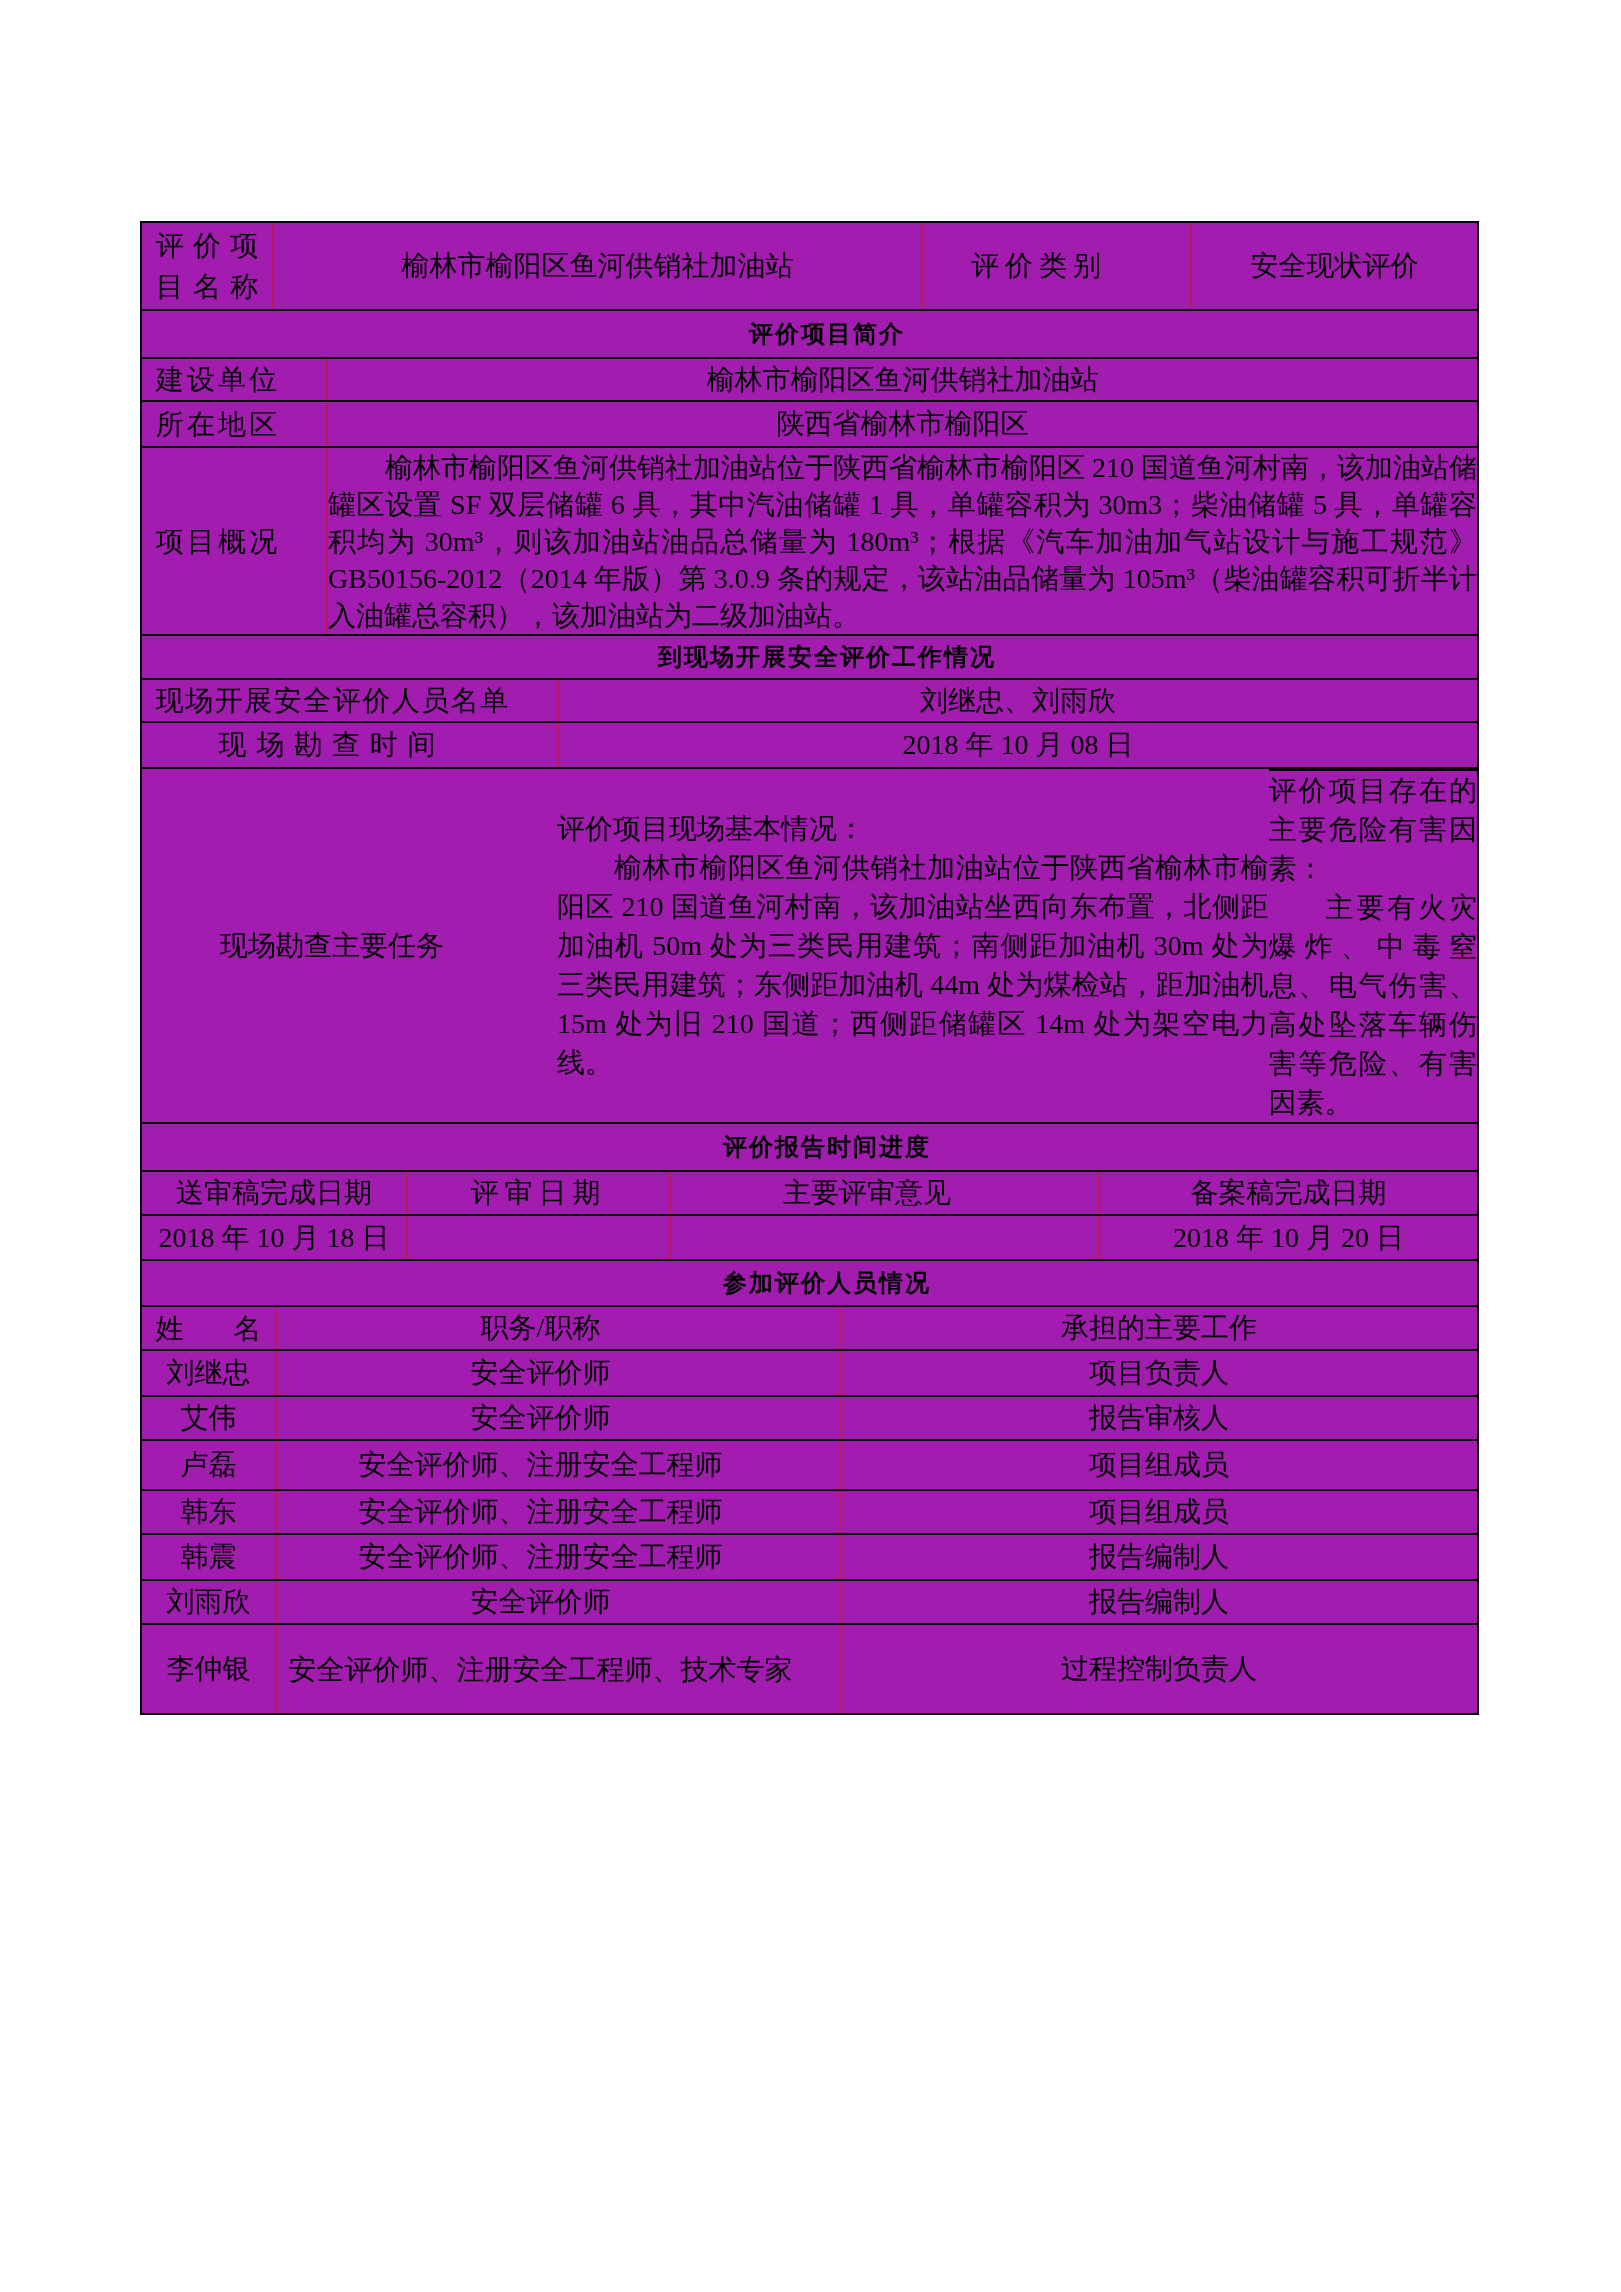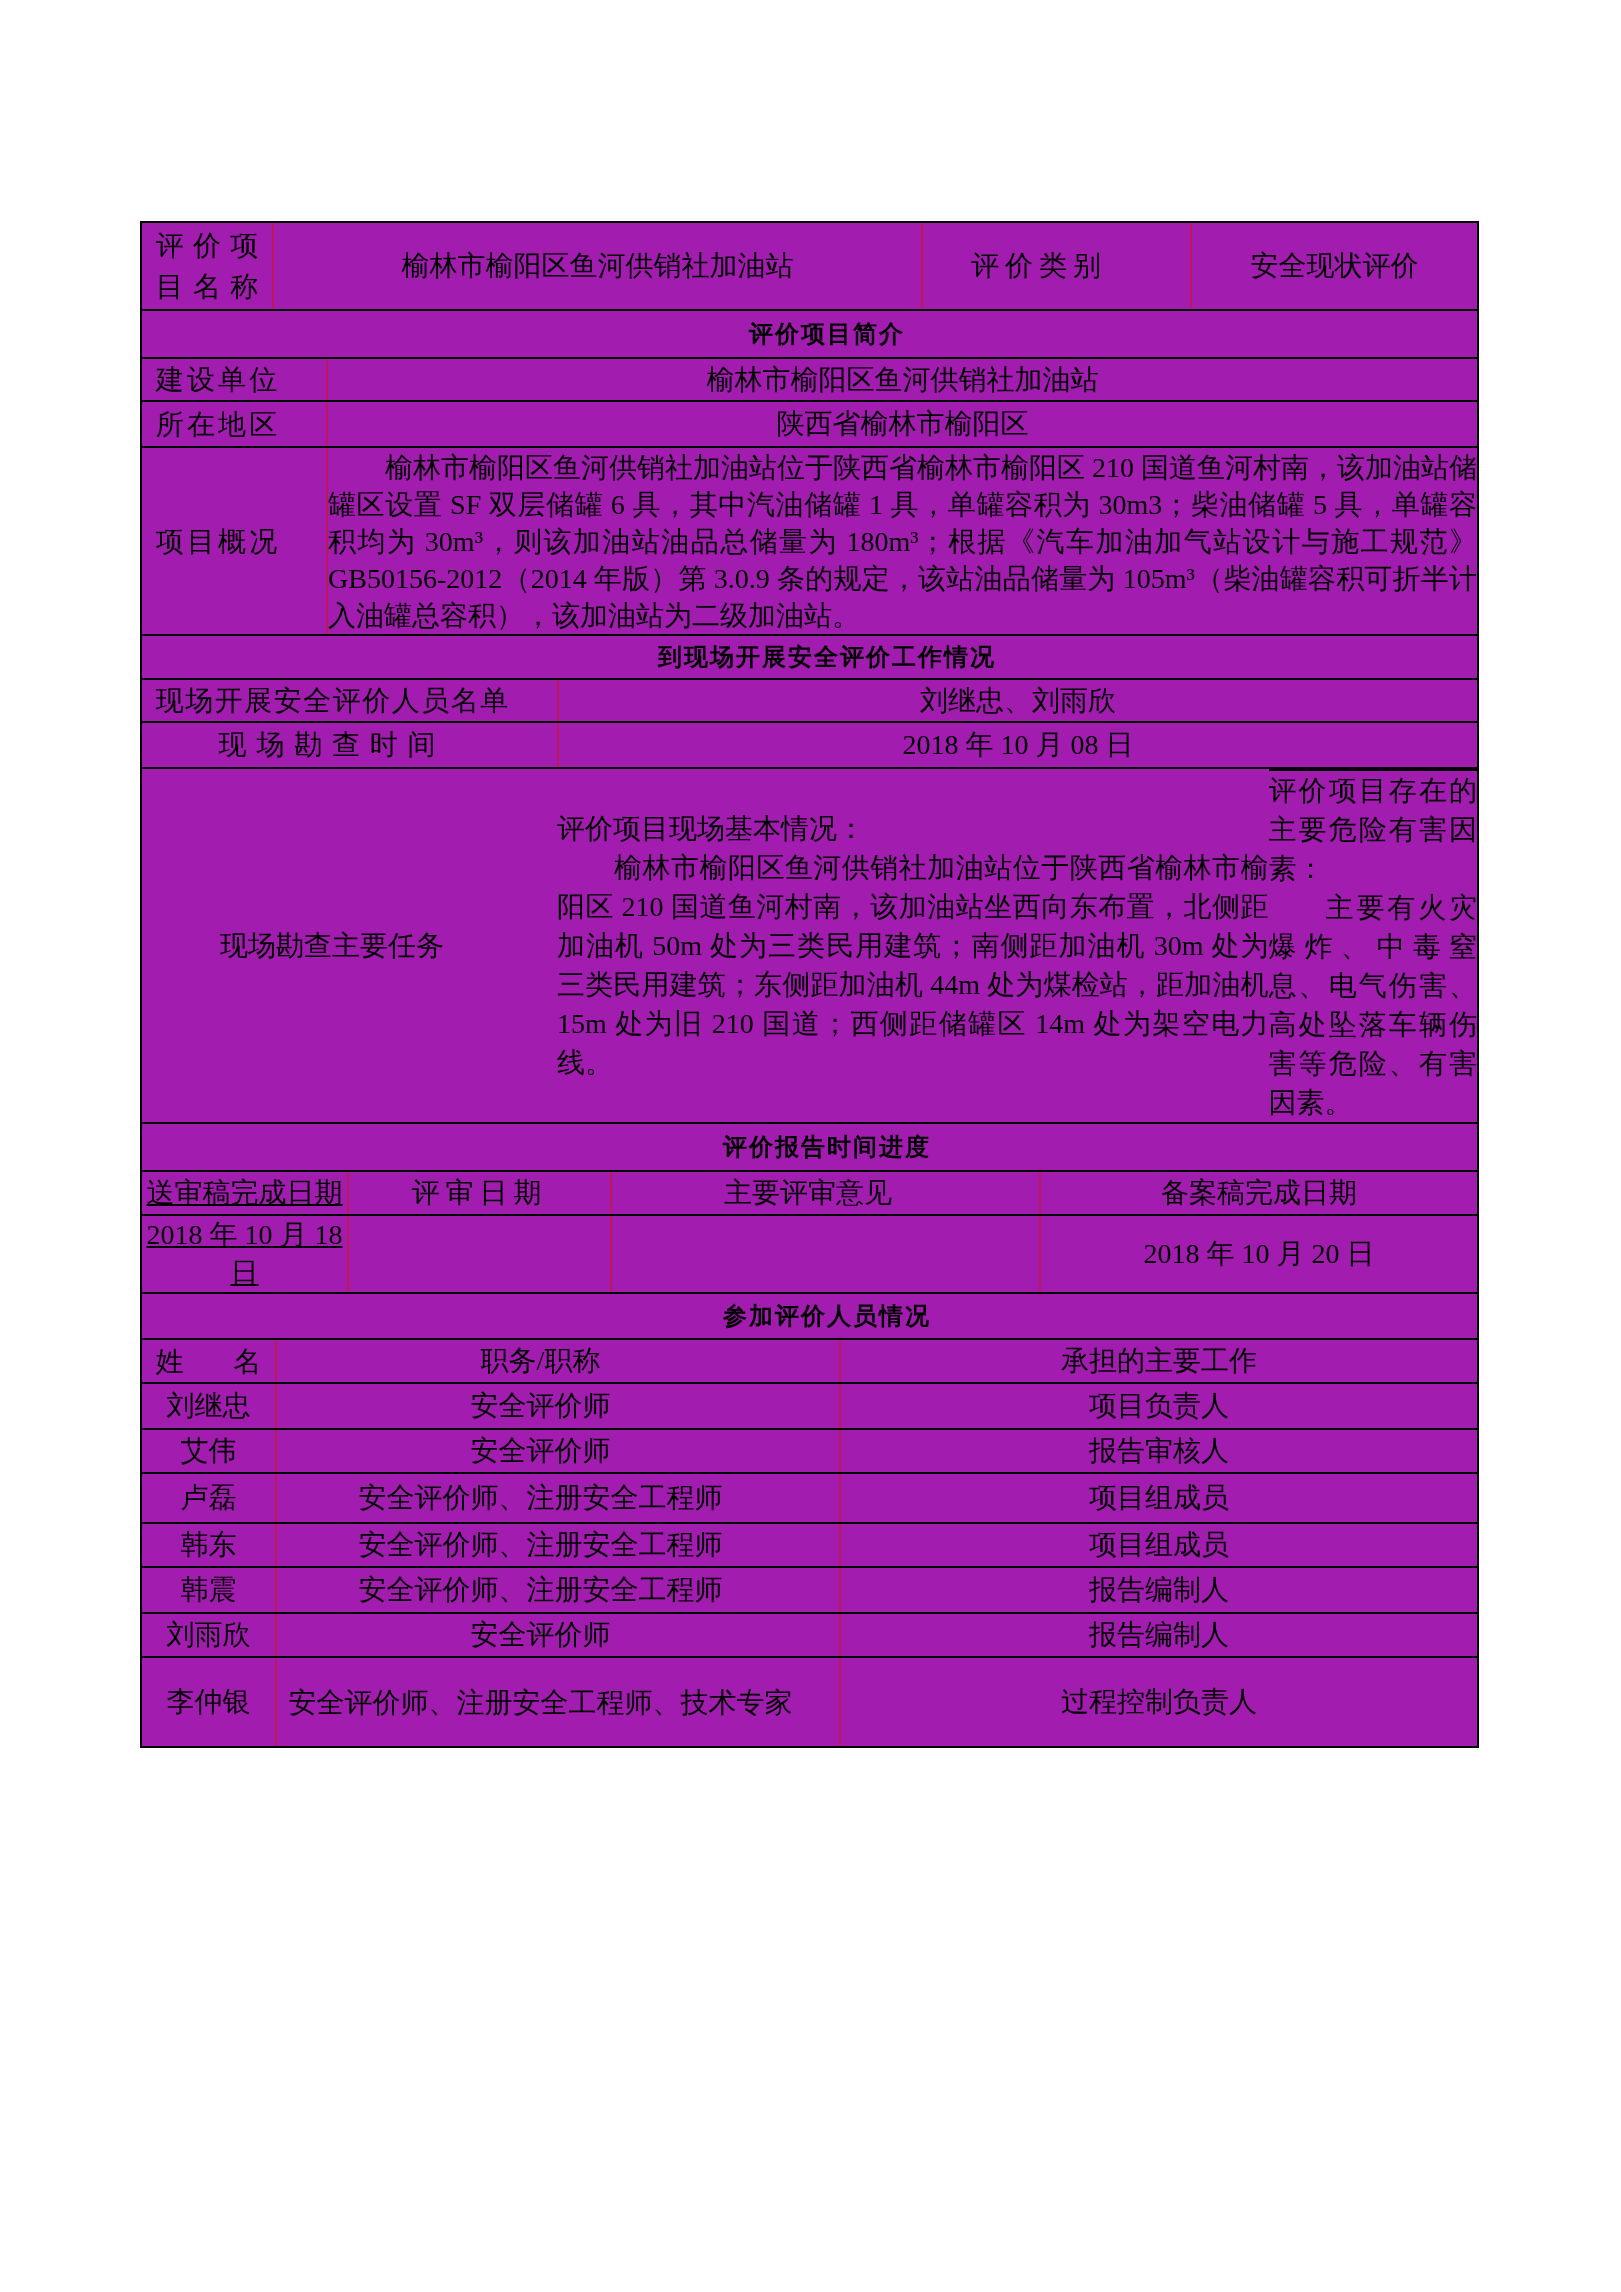--- a/index.html
+++ b/index.html
@@ -26,21 +26,21 @@
     overflow: hidden;
     text-align: center;
   }
   .cell.c0 { border-left: none; }
   
   .w-label1 { width: 130px; flex: none; }   
   .w-name   { width: 649px; flex: none; }
   .w-cat    { width: 234px; flex: none; }
   .w-label2 { width: 149px; flex: none; }   
   .w-slabel { width: 380px; flex: none; }   
-  .w-s1 { width: 205px; flex: none; text-decoration: underline; }
+  .w-s1 { width: 264px; flex: none; }
   .w-s2 { width: 263px; flex: none; }
   .w-s3 { width: 394px; flex: none; }
   .w-p1 { width: 133px; flex: none; }
   .w-p2 { width: 529px; flex: none; }
   .grow { flex: 1; margin-left: 35px; }
   
   .h88 { min-height: 86px; }
   .h47 { min-height: 46px; }
   .h42 { min-height: 41px; }
   .h45 { min-height: 44px; }

